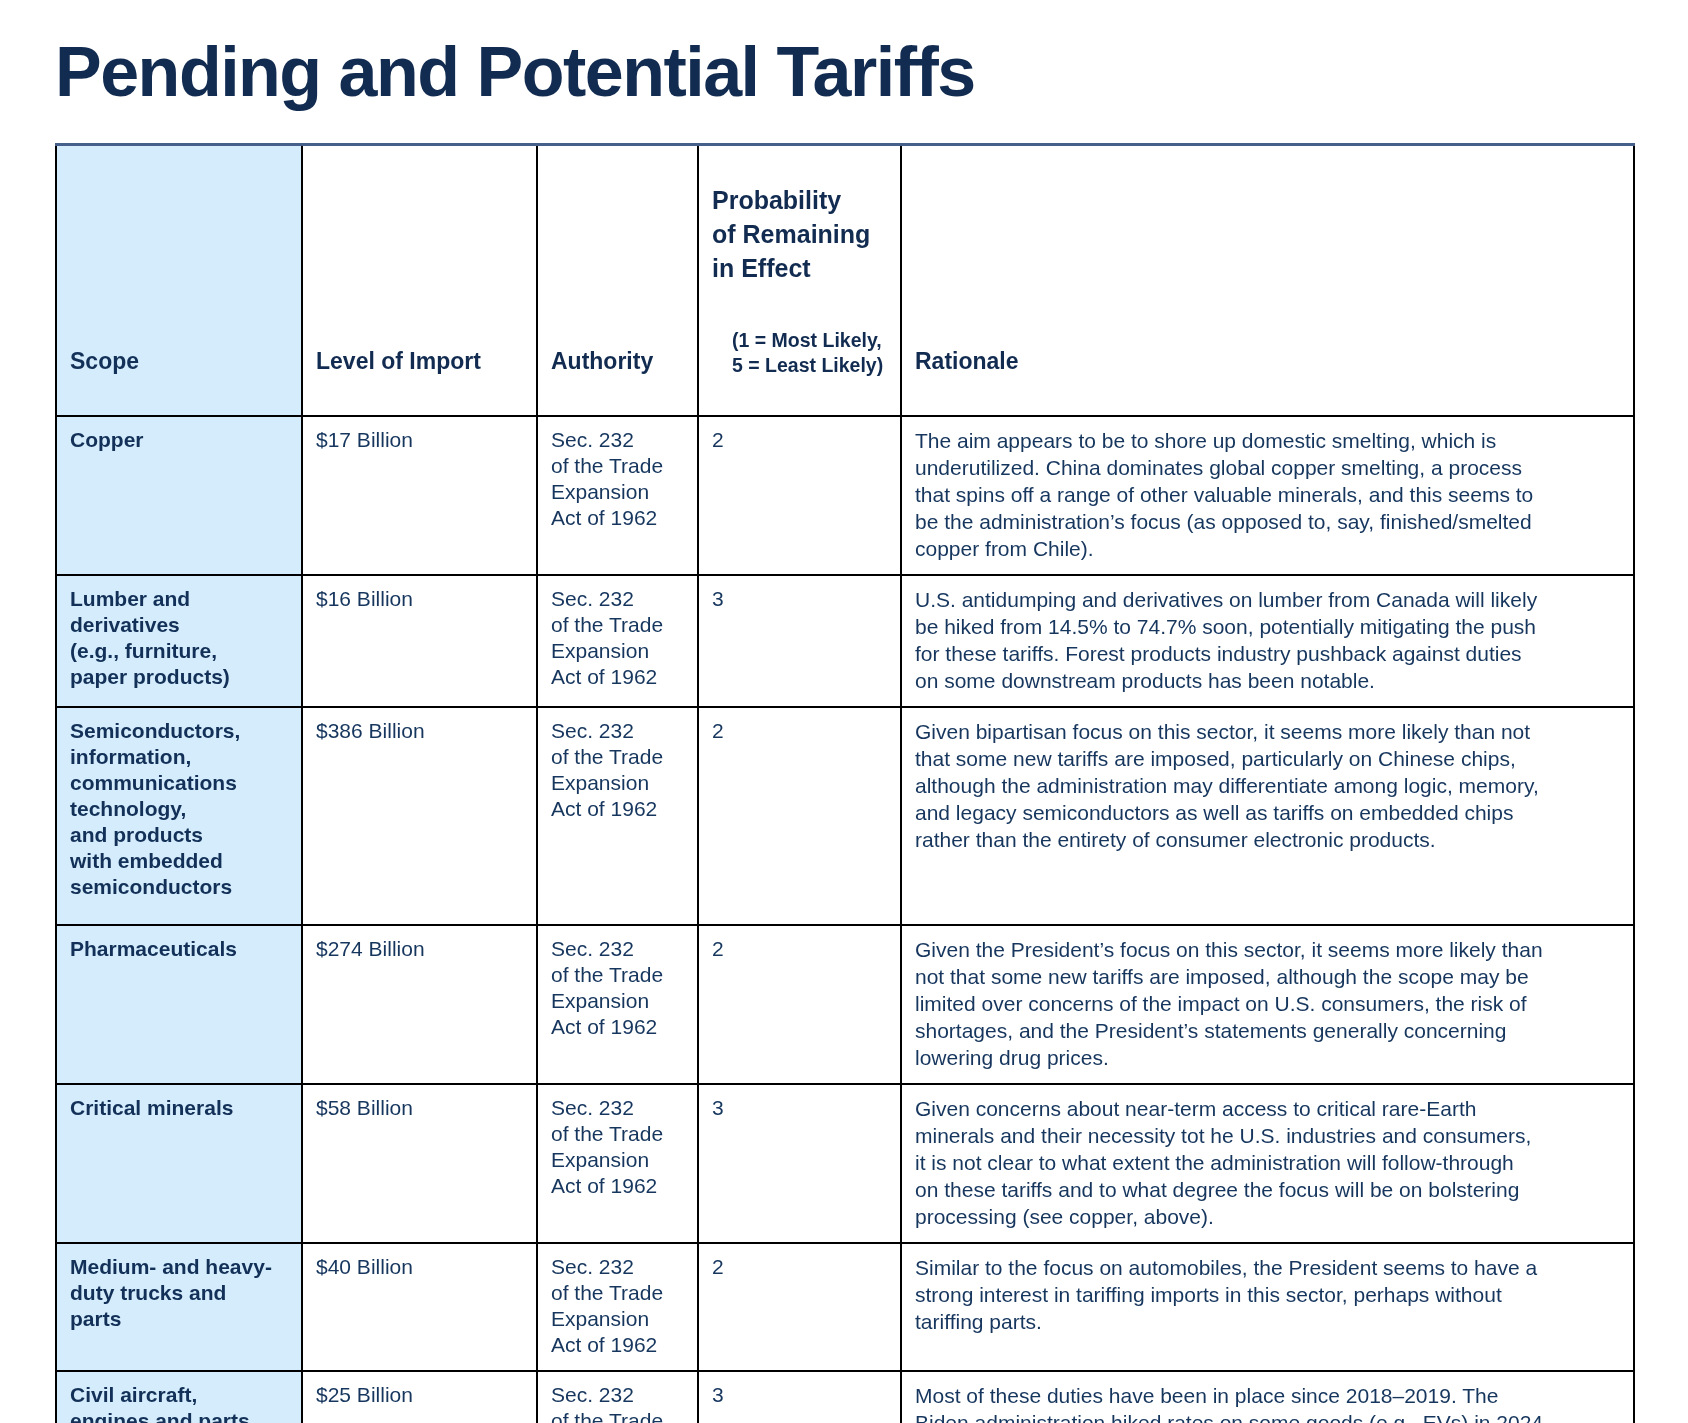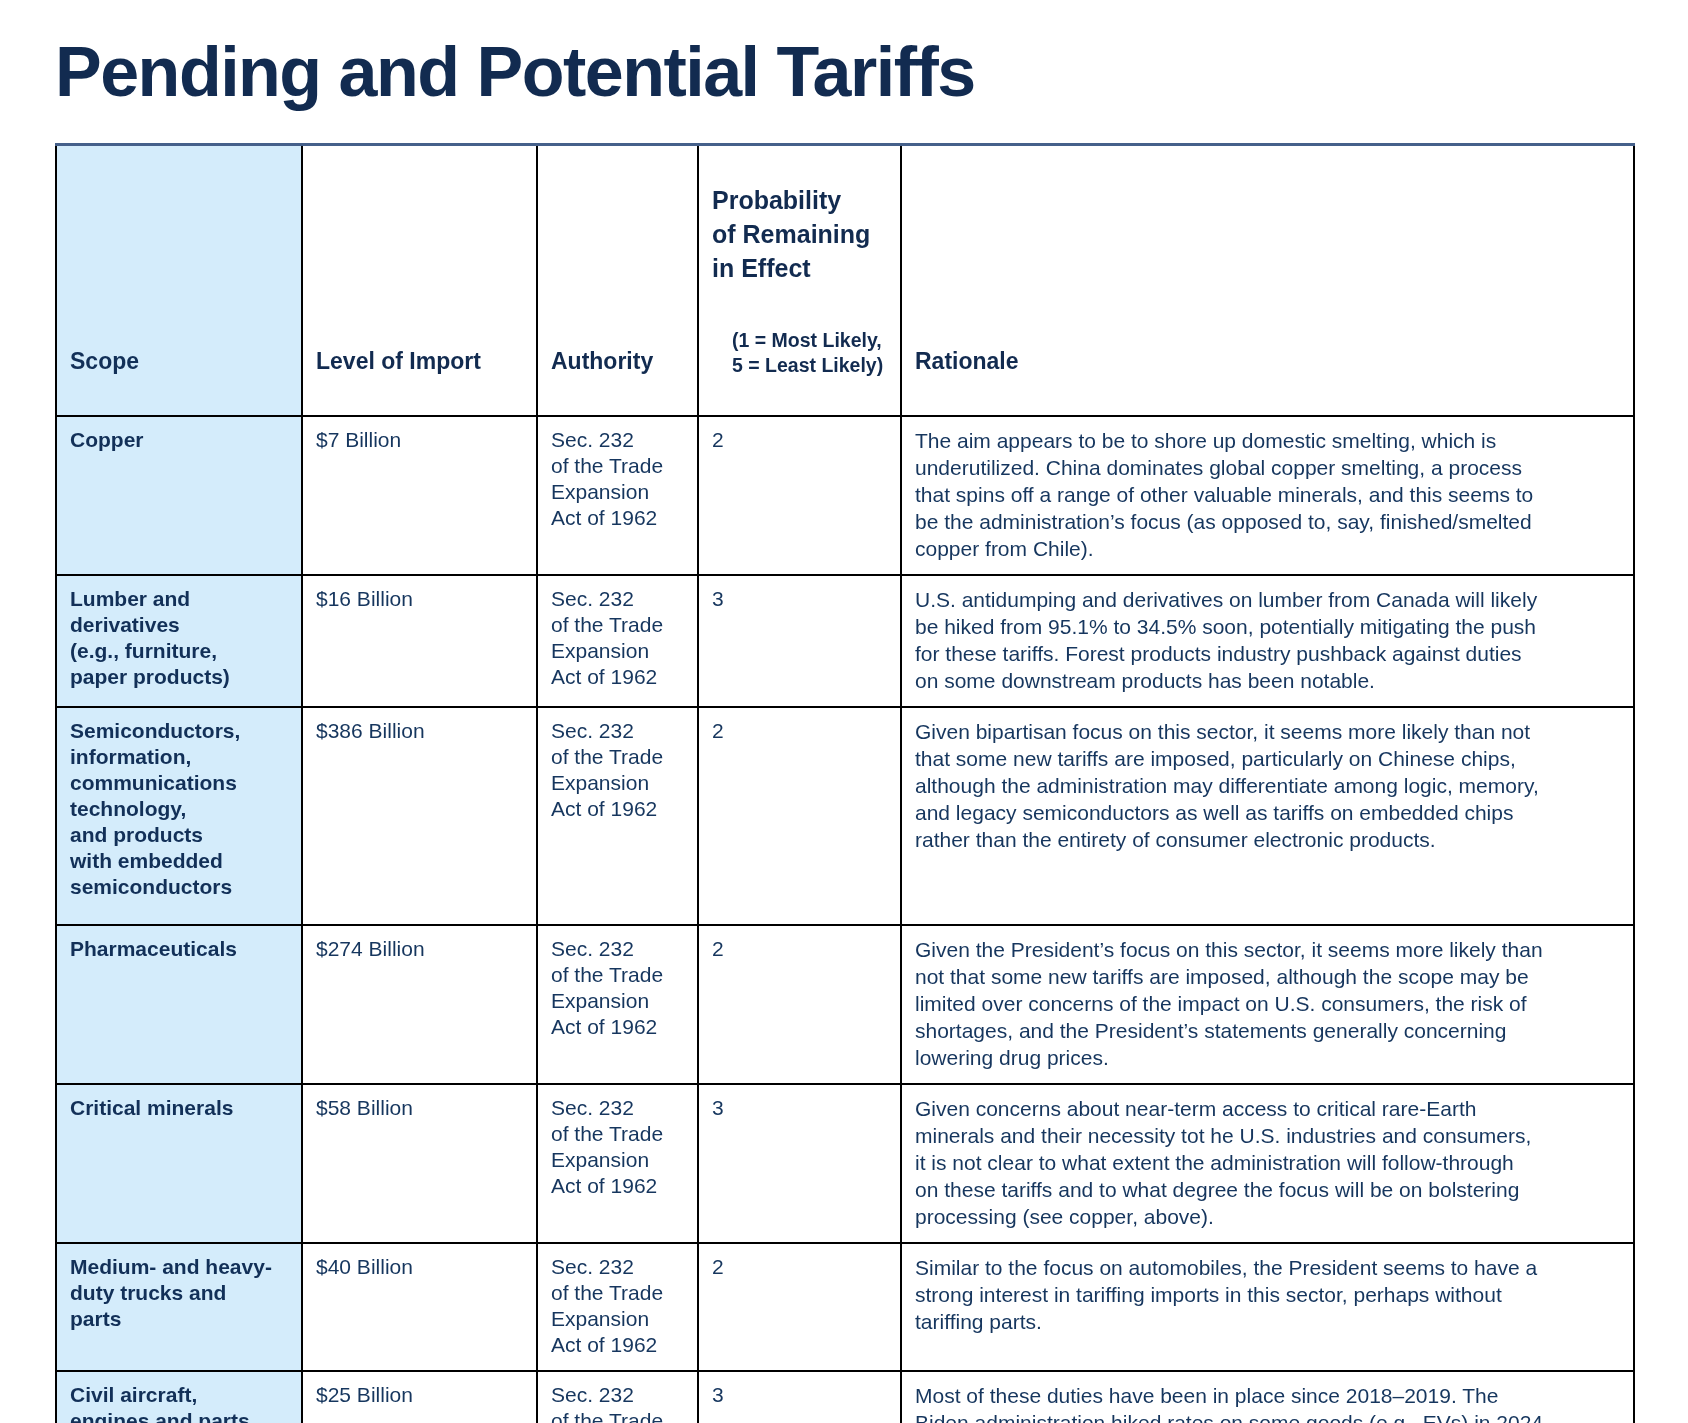--- a/index.html
+++ b/index.html
@@ -140,21 +140,21 @@
 5 = Least Likely)</div>
         </th>
         <th>
           <div class="head-label">Rationale</div>
         </th>
       </tr>
     </thead>
     <tbody>
         <tr>
       <td class="scope-cell">Copper</td>
-      <td class="level-cell">$7 Billion</td>
+      <td class="level-cell">$17 Billion</td>
       <td class="auth-cell">Sec. 232
 of the Trade
 Expansion
 Act of 1962</td>
       <td class="prob-cell">2</td>
       <td class="rationale-cell">The aim appears to be to shore up domestic smelting, which is
 underutilized. China dominates global copper smelting, a process
 that spins off a range of other valuable minerals, and this seems to
 be the administration’s focus (as opposed to, say, finished/smelted
 copper from Chile).</td>
@@ -164,21 +164,21 @@
 derivatives
 (e.g., furniture,
 paper products)</td>
       <td class="level-cell">$16 Billion</td>
       <td class="auth-cell">Sec. 232
 of the Trade
 Expansion
 Act of 1962</td>
       <td class="prob-cell">3</td>
       <td class="rationale-cell">U.S. antidumping and derivatives on lumber from Canada will likely
-be hiked from 95.1% to 34.5% soon, potentially mitigating the push
+be hiked from 14.5% to 74.7% soon, potentially mitigating the push
 for these tariffs. Forest products industry pushback against duties
 on some downstream products has been notable.</td>
     </tr>
         <tr>
       <td class="scope-cell">Semiconductors,
 information,
 communications
 technology,
 and products
 with embedded

